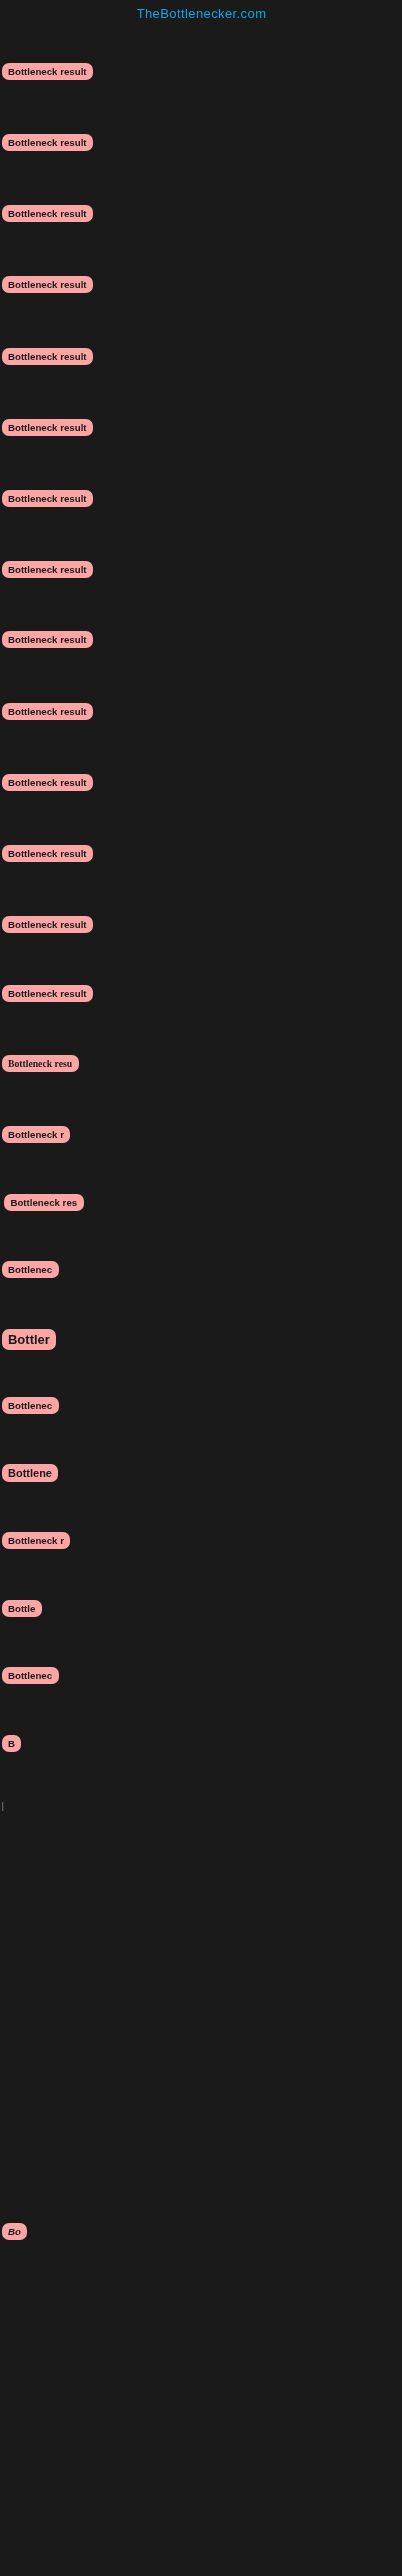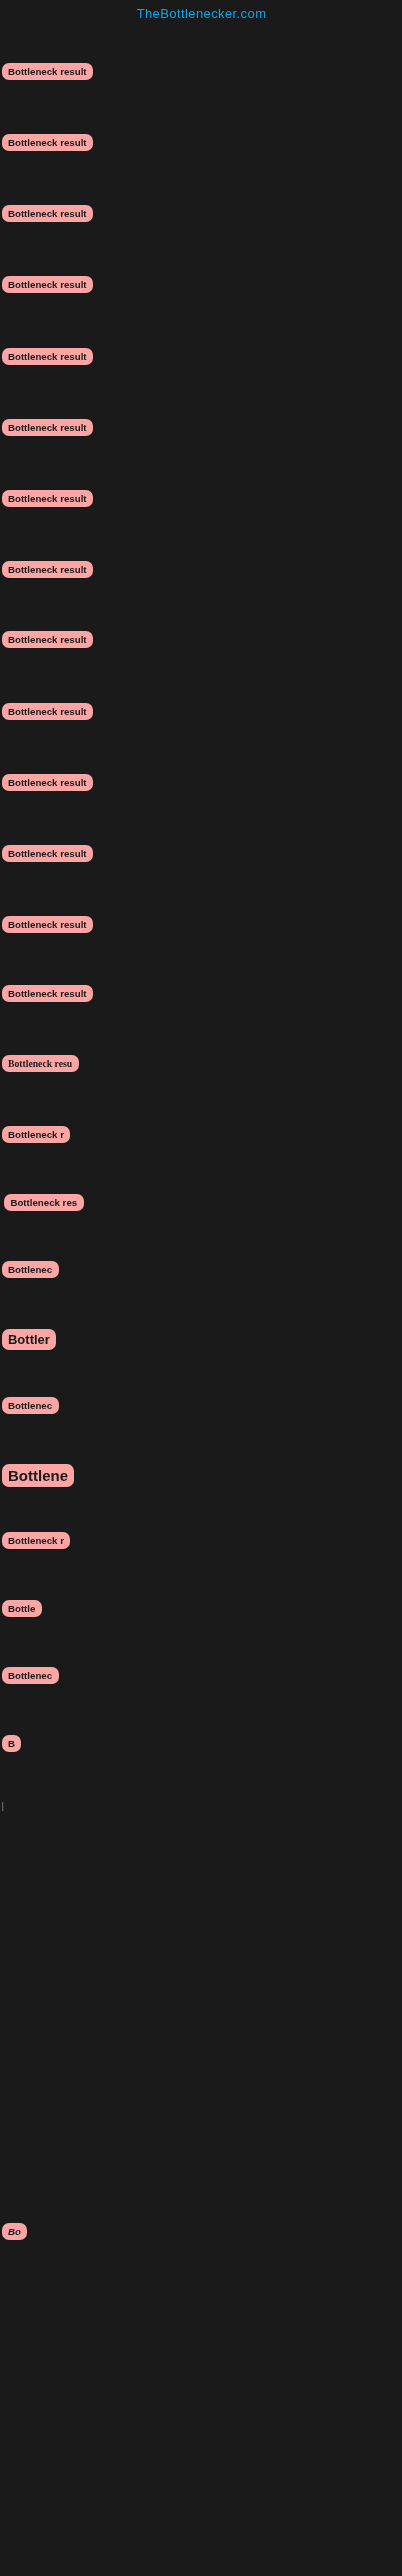--- a/index.html
+++ b/index.html
@@ -52,21 +52,21 @@
     <div style="position: absolute; top: 741px; left: 1.6px; padding: 1.6px 0px;"><span class="bottleneck-badge" style="max-width: 113px; font-size: 9.7px;">Bottleneck result</span></div>
     <div style="position: absolute; top: 812px; left: 1.6px; padding: 1.6px 0px;"><span class="bottleneck-badge" style="max-width: 113px; font-size: 9.7px;">Bottleneck result</span></div>
     <div style="position: absolute; top: 883px; left: 1.6px; padding: 1.6px 0px;"><span class="bottleneck-badge" style="max-width: 113px; font-size: 9.7px;">Bottleneck result</span></div>
     <div style="position: absolute; top: 952px; left: 1.6px; padding: 1.6px 0px;"><span class="bottleneck-badge" style="max-width: 113px; font-size: 9.7px;">Bottleneck result</span></div>
     <div style="position: absolute; top: 1022px; left: 1.6px; padding: 1.6px 0px; font-family: Liberation Serif, serif;"><span class="bottleneck-badge" style="max-width: 105px; font-size: 9.7px;">Bottleneck resu</span></div>
     <div style="position: absolute; top: 1093px; left: 1.6px; padding: 1.6px 0px;"><span class="bottleneck-badge" style="max-width: 93px; font-size: 9.7px;">Bottleneck r</span></div>
     <div style="position: absolute; top: 1161px; left: 4px; padding: 1.6px 0px;"><span class="bottleneck-badge" style="max-width: 101px; font-size: 9.7px;">Bottleneck res</span></div>
     <div style="position: absolute; top: 1228px; left: 1.6px; padding: 1.6px 0px;"><span class="bottleneck-badge" style="max-width: 82px; font-size: 9.7px;">Bottlenec</span></div>
     <div style="position: absolute; top: 1296px; left: 1.6px; padding: 1.6px 0px;"><span class="bottleneck-badge" style="max-width: 64px; font-size: 13px;">Bottler</span></div>
     <div style="position: absolute; top: 1364px; left: 1.6px; padding: 1.6px 0px;"><span class="bottleneck-badge" style="max-width: 82px; font-size: 9.7px;">Bottlenec</span></div>
-    <div style="position: absolute; top: 1431px; left: 1.6px; padding: 1.6px 0px;"><span class="bottleneck-badge" style="max-width: 76px; font-size: 15px;">Bottlene</span></div>
+    <div style="position: absolute; top: 1431px; left: 1.6px; padding: 1.6px 0px;"><span class="bottleneck-badge" style="max-width: 76px; font-size: 11px;">Bottlene</span></div>
     <div style="position: absolute; top: 1499px; left: 1.6px; padding: 1.6px 0px;"><span class="bottleneck-badge" style="max-width: 93px; font-size: 9.7px;">Bottleneck r</span></div>
     <div style="position: absolute; top: 1567px; left: 1.6px; padding: 1.6px 0px;"><span class="bottleneck-badge" style="max-width: 60px; font-size: 9.7px;">Bottle</span></div>
     <div style="position: absolute; top: 1634px; left: 1.6px; padding: 1.6px 0px;"><span class="bottleneck-badge" style="max-width: 82px; font-size: 9.7px;">Bottlenec</span></div>
     <div style="position: absolute; top: 1702px; left: 1.6px; padding: 1.6px 0px;"><span class="bottleneck-badge" style="max-width: 31px; font-size: 9.7px;">B</span></div>
     <div style="position: absolute; top: 1769px; left: 1.6px; color: rgb(136, 136, 136); font-size: 9.7px;">|</div>
     <div style="position: absolute; top: 2190px; left: 1.6px; padding: 1.6px 0px; font-style: italic;"><span class="bottleneck-badge" style="max-width: 35px; font-size: 9.7px;">Bo</span></div>
   </div>
 
 
 </body></html>

